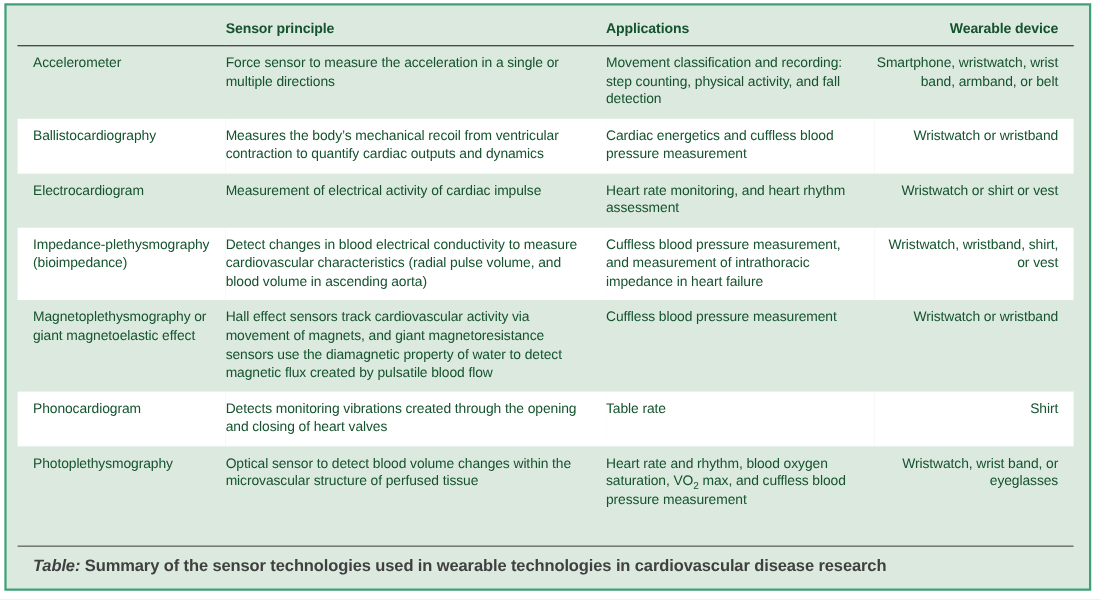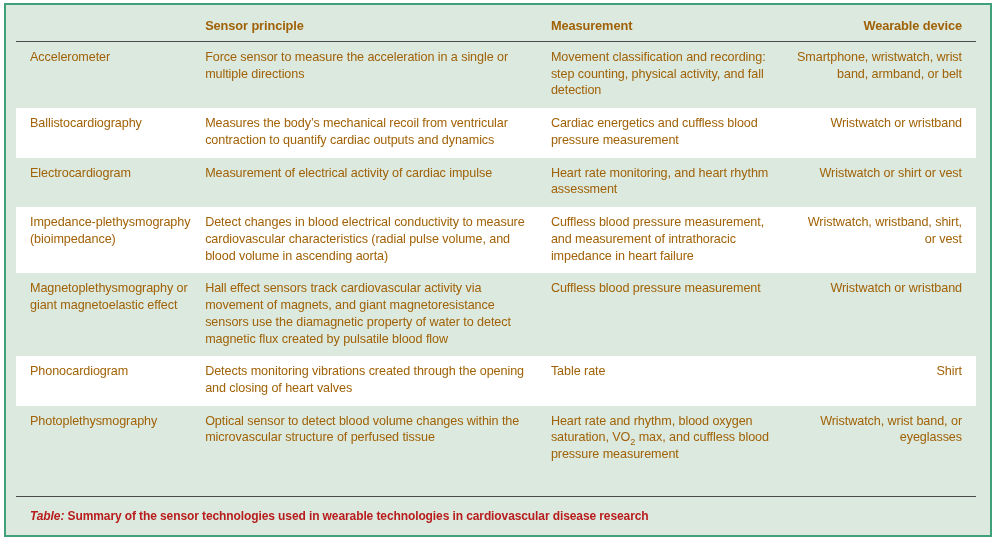--- a/index.html
+++ b/index.html
@@ -32,21 +32,21 @@
     position: absolute;
     left: 10px;
     top: 0;
     right: 14px;
   }
   table.sensor-table {
     width: 100%;
     border-collapse: collapse;
     table-layout: fixed;
     font-size: 12.6px;
-    color: #a16207;
+    color: #14532d;
   }
   table.sensor-table col.c-name  { width: 186px; }
   table.sensor-table col.c-prin  { width: 340px; }
   table.sensor-table col.c-app   { width: 240px; }
   table.sensor-table col.c-dev   { width: 178px; }
 
   thead th {
     text-align: left;
     font-weight: bold;
     font-size: 12.8px;
@@ -79,23 +79,23 @@
     right: 14px;
     bottom: 38px;
     height: 0;
     border-top: 1.6px solid #4a4a4a;
   }
   .caption {
     position: absolute;
     left: 24px;
     right: 20px;
     bottom: 12px;
-    font-size: 12px;
+    font-size: 15px;
     font-weight: bold;
-    color: #b91c1c;
+    color: #404040;
     letter-spacing: -0.1px;
   }
   .caption .lbl { font-style: italic; }
 
   sub { font-size: 0.72em; line-height: 0; }
 </style>
 </head>
 <body>
 
 <div class="panel">
@@ -105,21 +105,21 @@
       <colgroup>
         <col class="c-name">
           <col class="c-prin">
           <col class="c-app">
           <col class="c-dev">
       </colgroup>
       <thead>
         <tr>
           <th class="pad-l"></th>
           <th>Sensor principle</th>
-          <th>Measurement</th>
+          <th>Applications</th>
           <th>Wearable device</th>
         </tr>
       </thead>
       <tbody>
 
         <tr class="row-tint">
           <td>Accelerometer</td>
           <td>Force sensor to measure the acceleration in a single or multiple directions</td>
           <td>Movement classification and recording: step counting, physical activity, and fall detection</td>
           <td>Smartphone, wristwatch, wrist band, armband, or belt</td>

